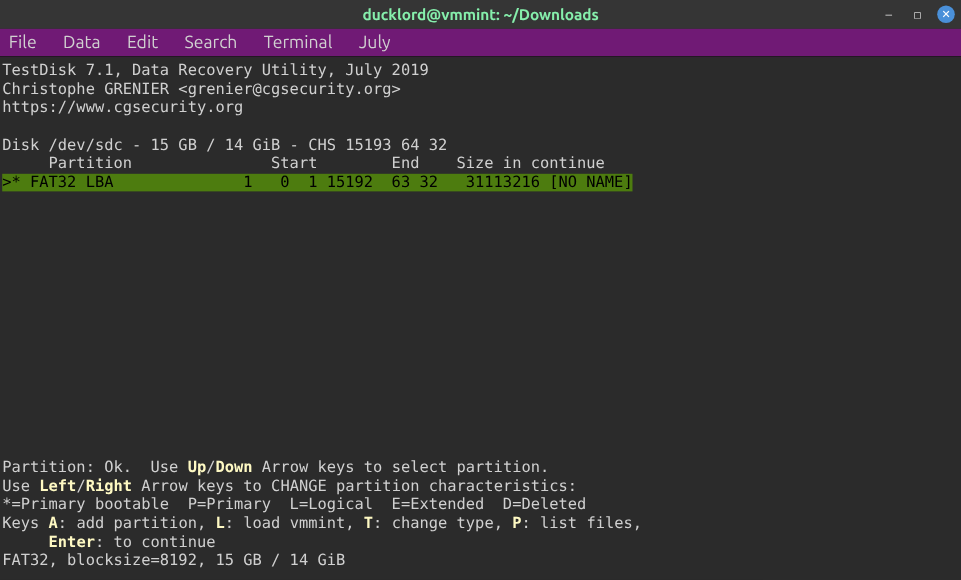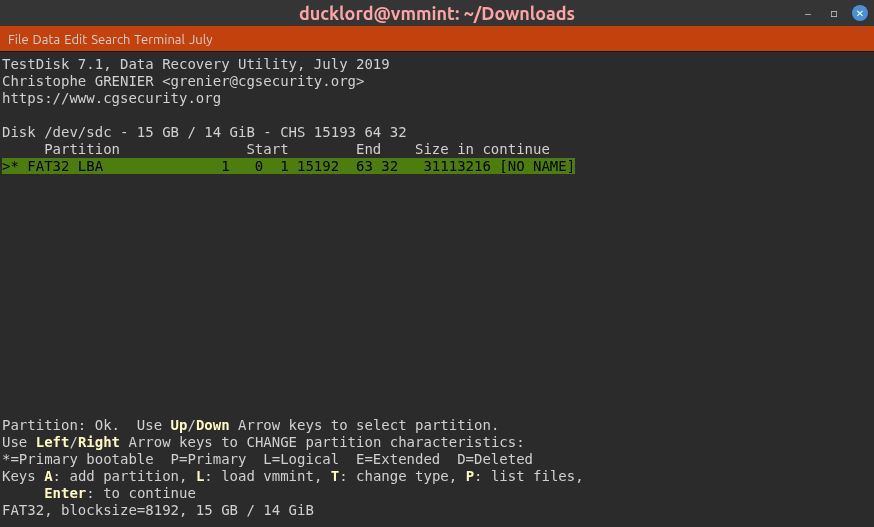--- a/index.html
+++ b/index.html
@@ -19,22 +19,22 @@
     .titlebar {
       height: 26px;
       background: #353535;
       display: flex;
       align-items: center;
       justify-content: center;
       position: relative;
       font-family: "Ubuntu", "DejaVu Sans", sans-serif;
     }
     .window-title {
-      color: #fca5a5;
-      font-size: 18px;
+      color: #86efac;
+      font-size: 14px;
       font-weight: bold;
     }
     .window-controls {
       position: absolute;
       right: 6px;
       display: flex;
       gap: 10px;
       align-items: center;
     }
     .win-btn {
@@ -53,27 +53,27 @@
       background: #4a90d9;
       color: #fff;
       display: flex;
       align-items: center;
       justify-content: center;
       font-size: 10px;
       font-weight: bold;
     }
     .menubar {
       height: 26px;
-      background: #c2410c;
+      background: #701a75;
       display: flex;
       align-items: center;
       padding: 0 8px;
-      gap: 4px;
+      gap: 24px;
       font-family: "Ubuntu", "DejaVu Sans", sans-serif;
-      font-size: 13px;
+      font-size: 16px;
       border-bottom: 1px solid #1a1a1a;
     }
     .menu-item {
       color: #d0d0d0;
       cursor: pointer;
     }
     .terminal-area {
       padding: 4px 2px;
       white-space: pre;
       line-height: 17px;

